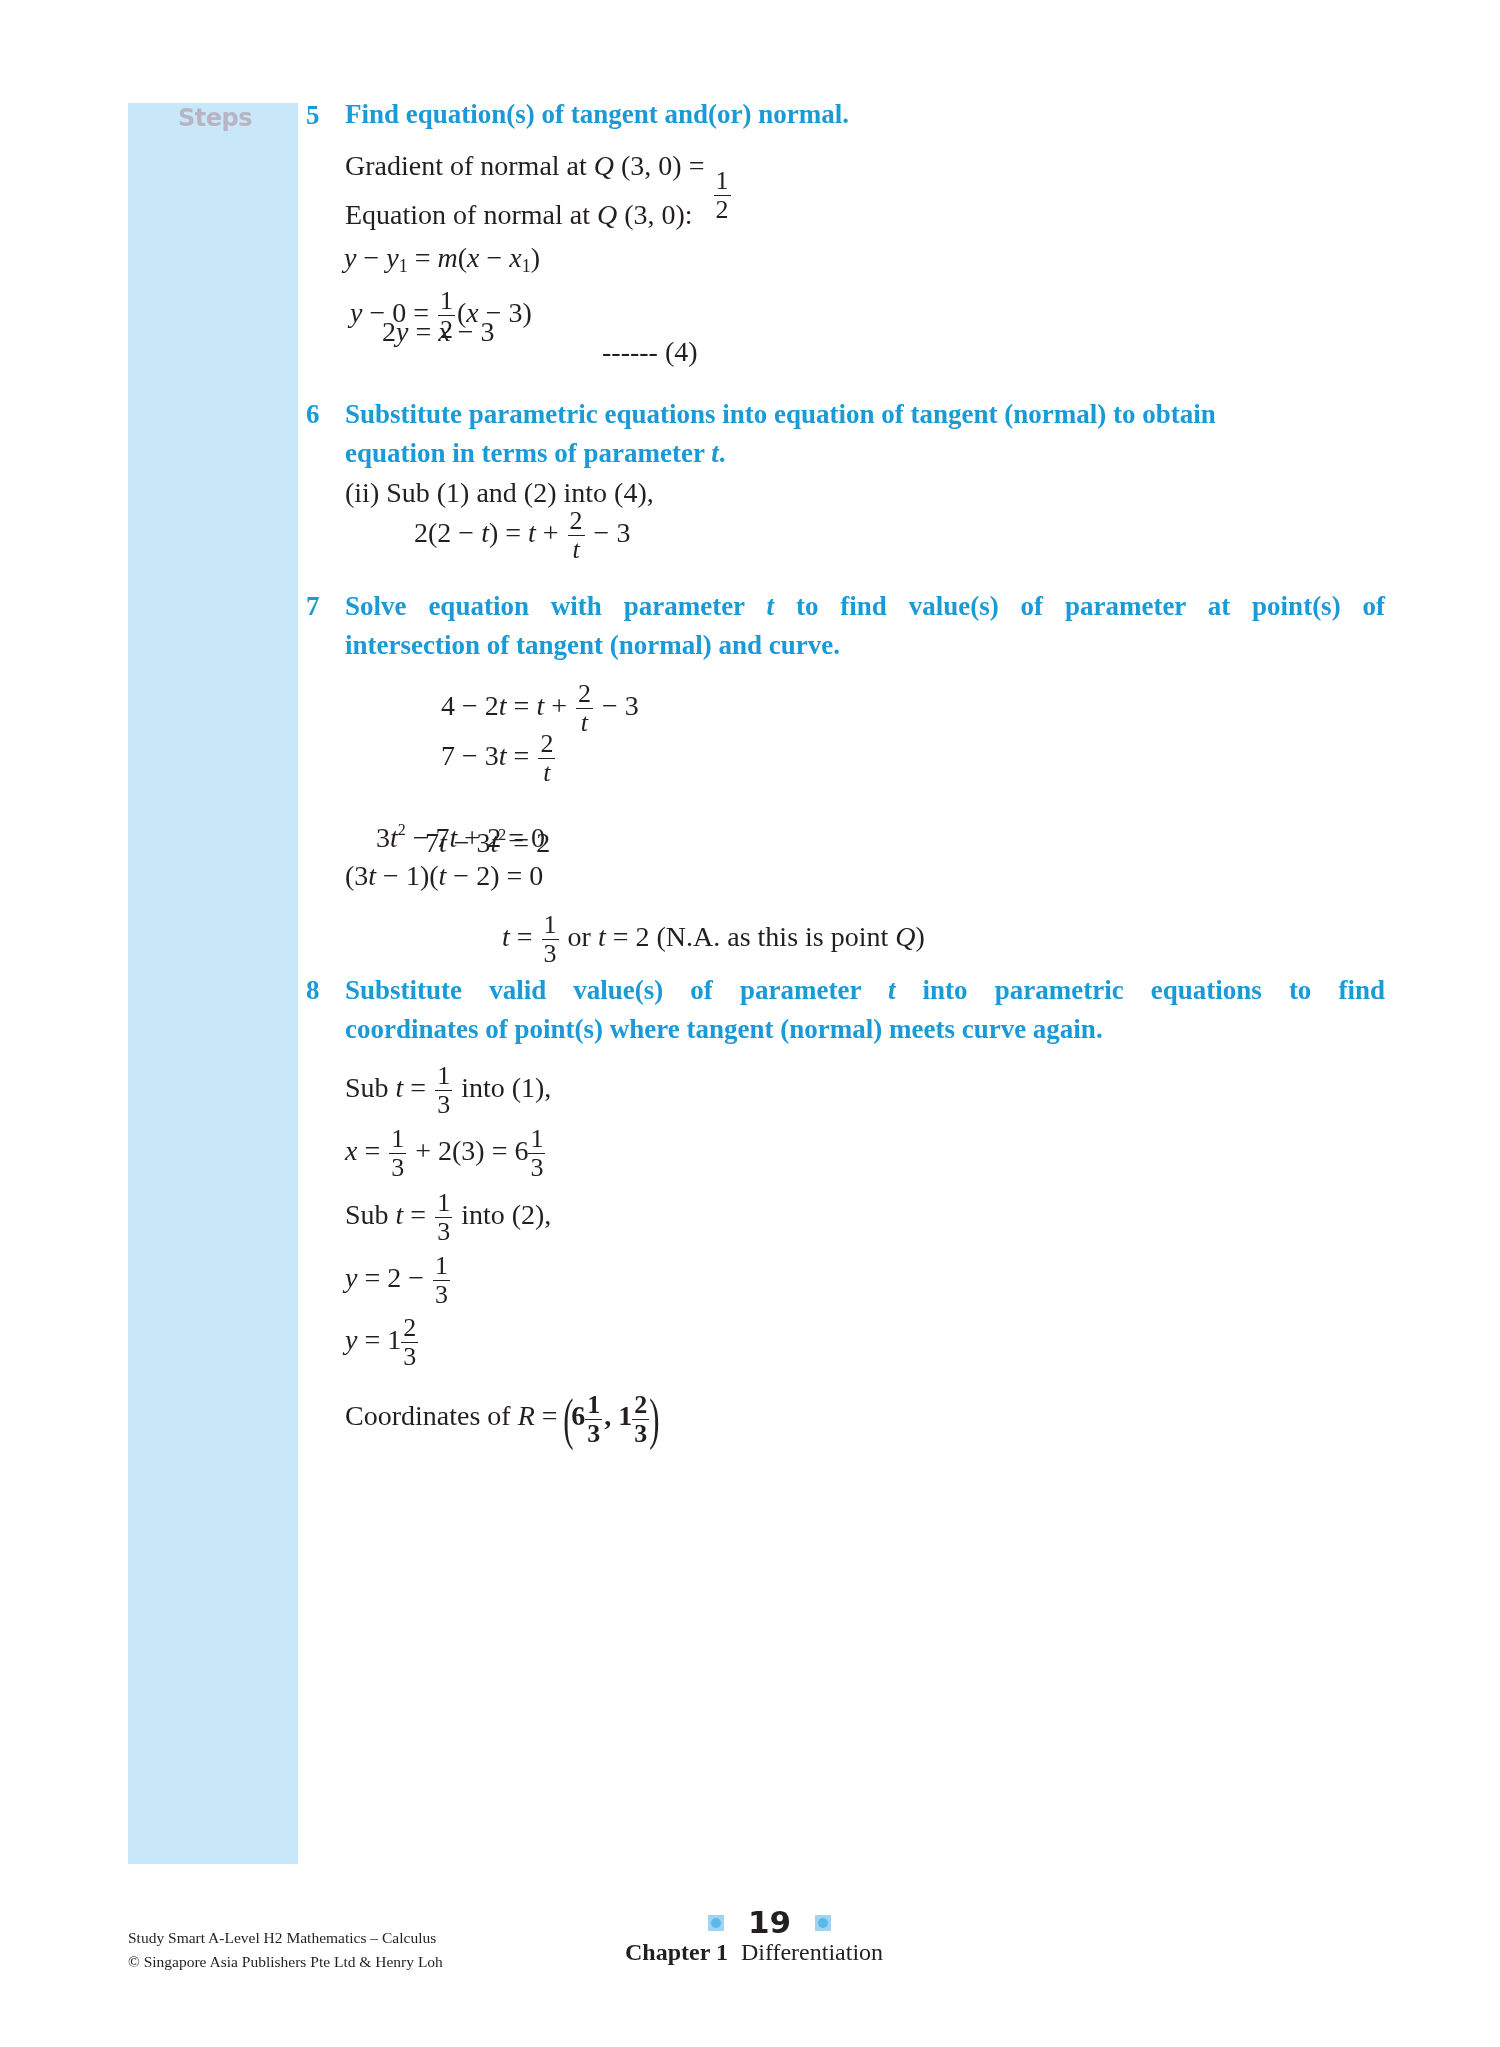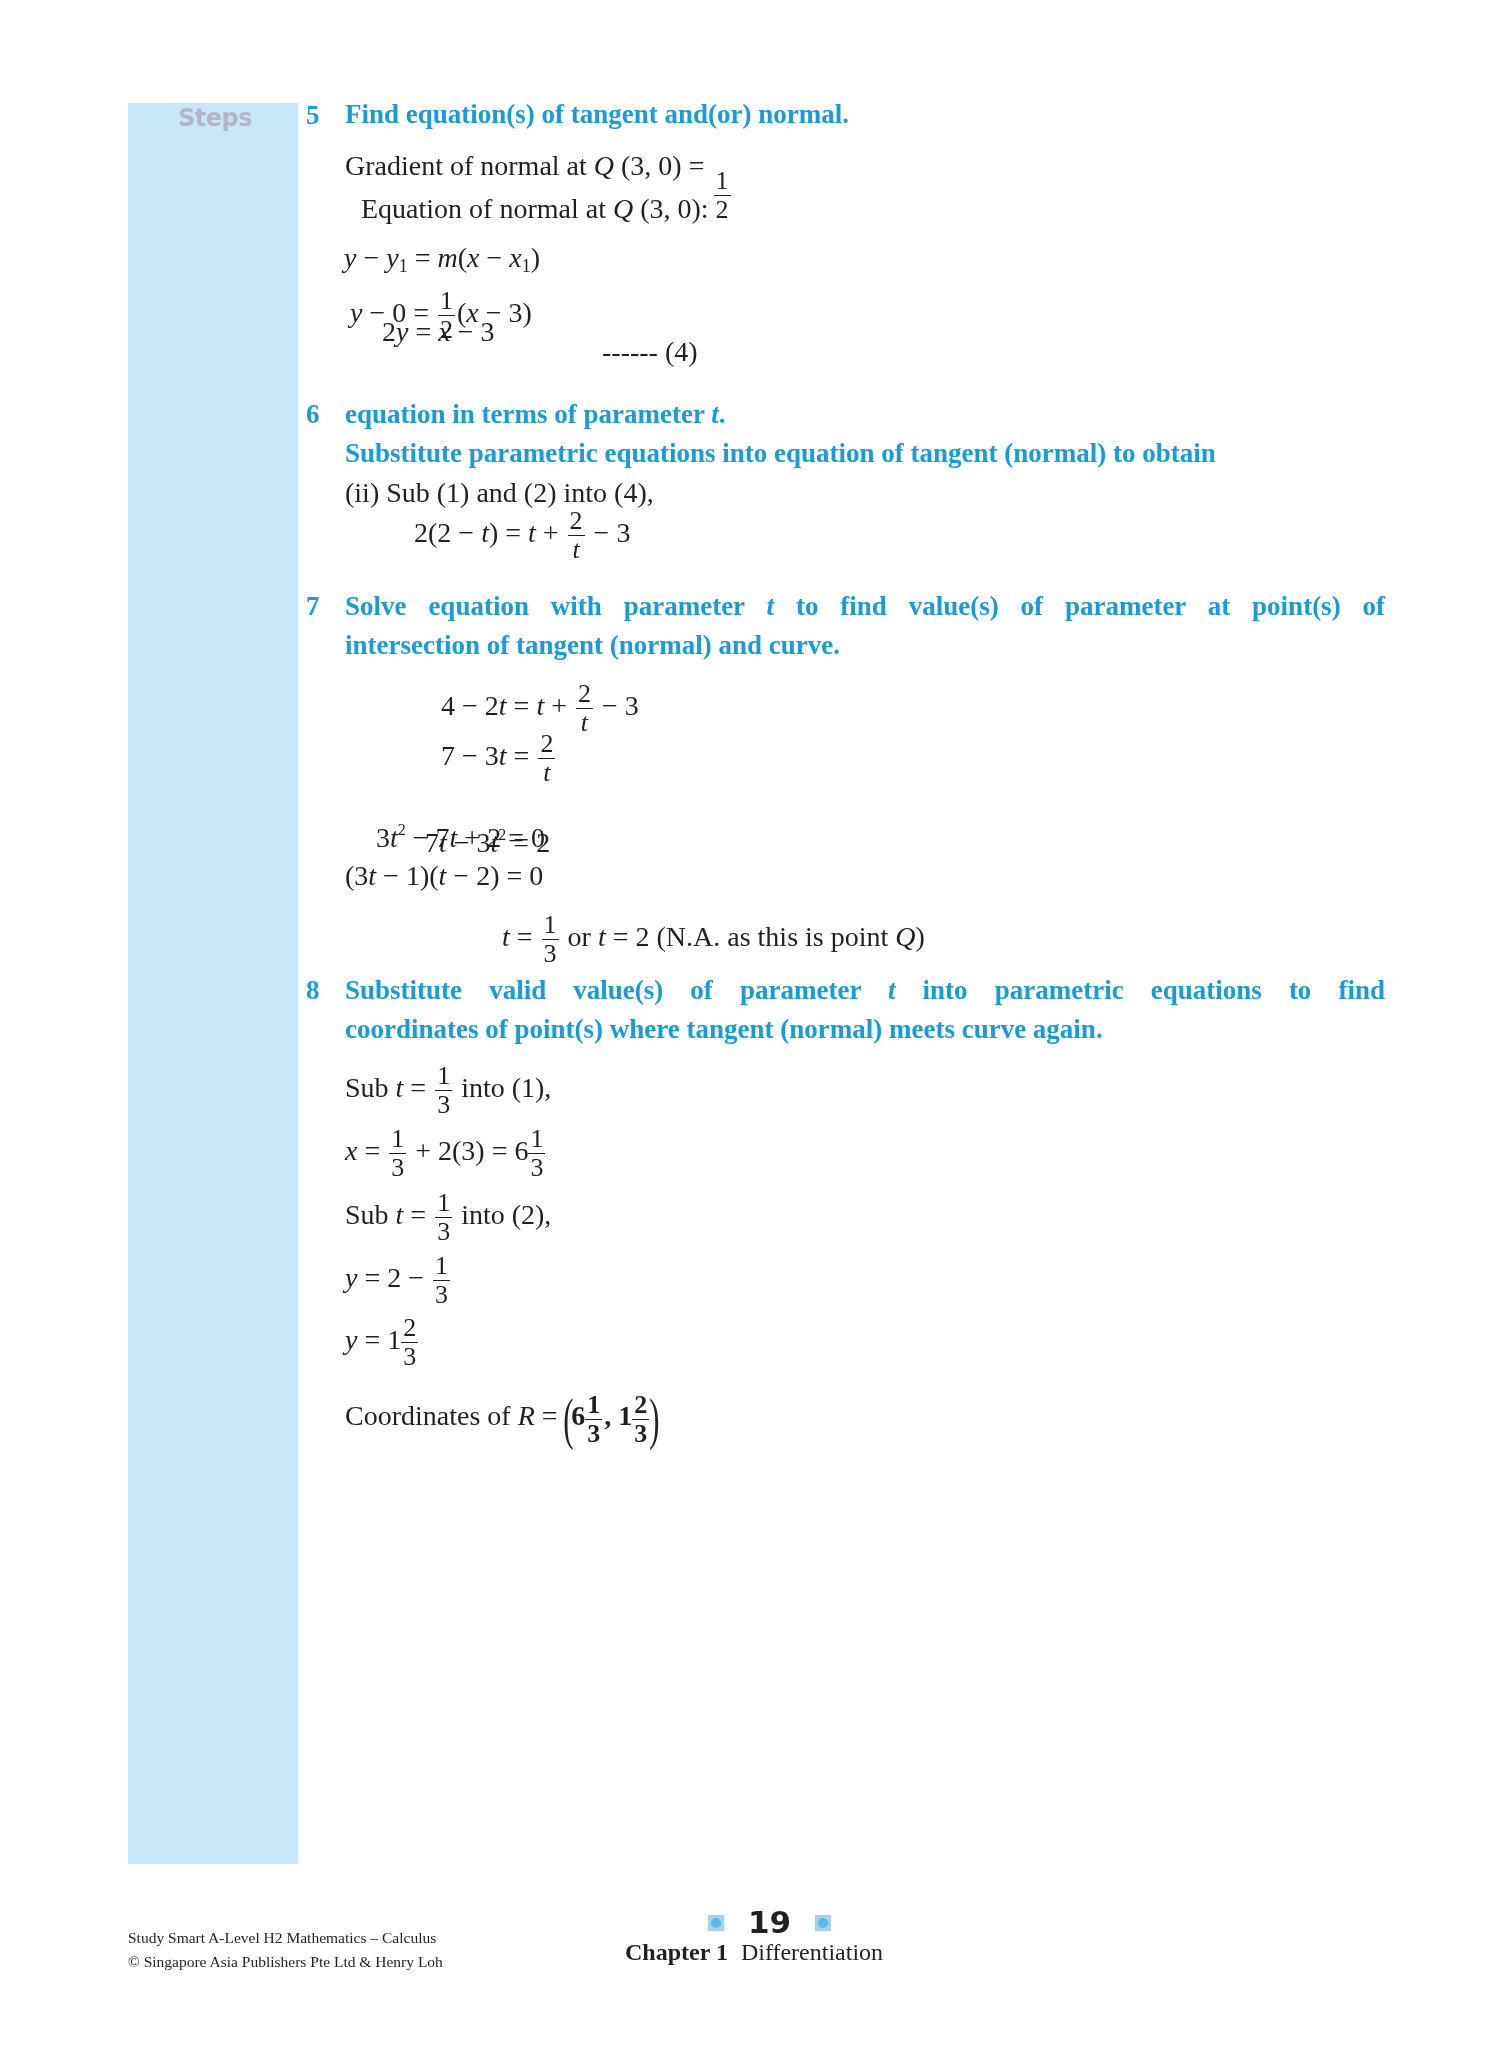--- a/index.html
+++ b/index.html
@@ -79,21 +79,21 @@
   <span class="line">Find equation(s) of tangent and(or) normal.</span>
 </div>
 
 <div class="txt" style="left:345px; top:152px;">
   <span>Gradient of normal at </span><i>Q</i><span> (3, 0) = </span><span class="frac" style="vertical-align:-14px;">
       <span>1</span>
       <span>2</span>
     </span>
 </div>
 
-<div class="txt" style="left:345px; top:195px;margin-left:16px;">
+<div class="txt" style="left:345px; top:201px;">
   <span>Equation of normal at </span><i>Q</i><span> (3, 0):</span>
 </div>
 
 <div class="txt" style="left:344px; top:244px;">
   <i>y</i> − <i>y</i><sub>1</sub> = <i>m</i>(<i>x</i> − <i>x</i><sub>1</sub>)
 </div>
 
 <div class="txt" style="left:350px; top:288px;">
   <i>y</i> − 0 = <span class="frac">
       <span>1</span>
@@ -101,22 +101,22 @@
     </span>(<i>x</i> − 3)
 </div>
 
 <div class="txt" style="left:382px; top:318px;">
   2<i>y</i> = <i>x</i> − 3
 </div>
 <div class="txt" style="left:602px; top:338px;">------ (4)</div>
 
 <div class="num" style="left:306px; top:399px;">6</div>
 <div class="head" style="left:345px; top:395px; width:980px;">
+  <span class="line">Substitute parametric equations into equation of tangent (normal) to obtain</span>
   <span class="line">equation in terms of parameter <i>t</i>.</span>
-  <span class="line">Substitute parametric equations into equation of tangent (normal) to obtain</span>
 </div>
 
 <div class="txt" style="left:345px; top:479px;">(ii)  Sub (1) and (2) into (4),</div>
 
 <div class="txt" style="left:393px; top:508px;margin-left:21px;">
   2(2 − <i>t</i>) = <i>t</i> + <span class="frac">
       <span>2</span>
       <span class="it">t</span>
     </span> − 3
 </div>

